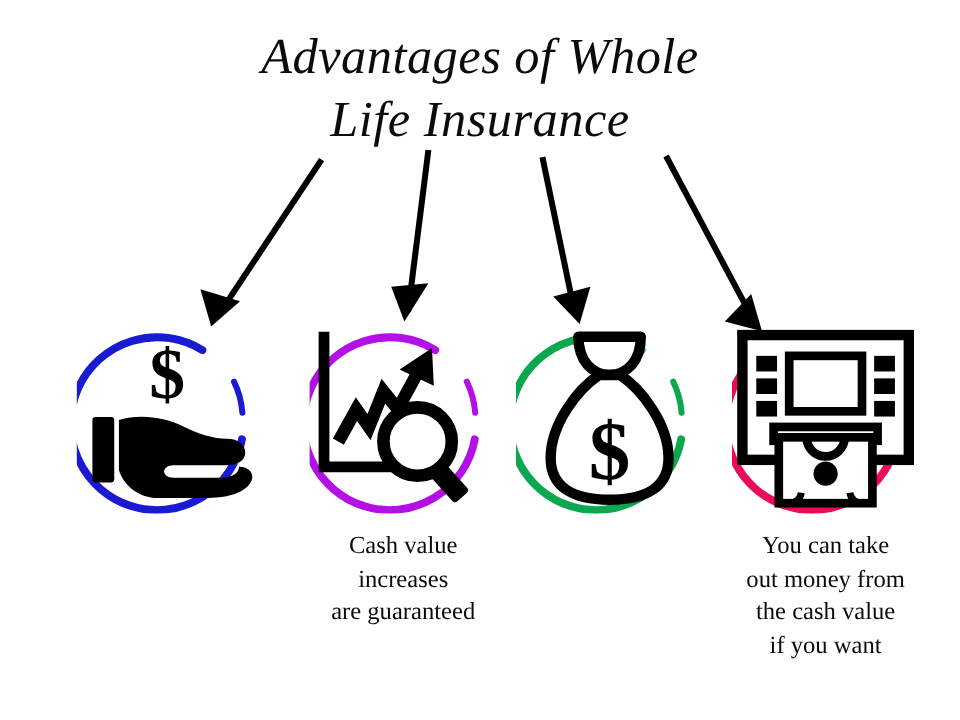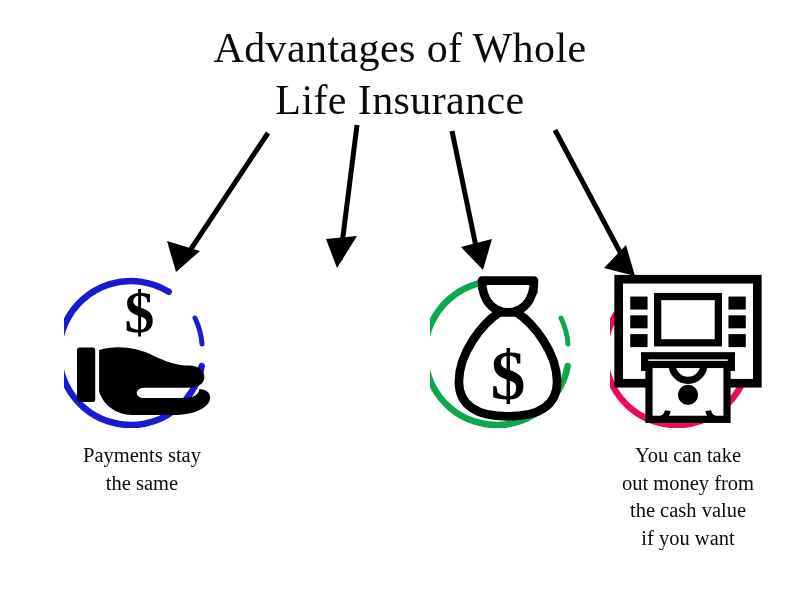--- a/index.html
+++ b/index.html
@@ -24,20 +24,21 @@
     left: 0;
     top: 22px;
     width: 800px;
     text-align: center;
     font-size: 42px;
     line-height: 1.24;
     font-weight: 400;
     letter-spacing: 0.4px;
     color: #0b0b0b;
     white-space: pre-line;
+    font-style: italic;
   }
   
   #arrows {
     position: absolute;
     left: 0;
     top: 0;
     width: 800px;
     height: 600px;
     pointer-events: none;
   }
@@ -134,24 +135,45 @@
 
           <path d="M27 54 C40 50 56 52 68 58 C78 63 88 66 96 66
                    C104 66 108 70 108 75 C108 80 103 83 95 83
                    L62 83 C58 83 56 85 56 87 C56 89 58 91 62 91
                    L92 91 C100 91 104 88 104 84
                    C110 84 114 88 112 93 C109 100 98 104 84 104
                    L52 104 C40 104 30 96 27 86 Z" fill="#000000"></path>
         </svg>
       </div>
     </div>
-    <div class="caption cap-1">Payments stay
-the same</div>
-  </div>
-
+  </div>
+
+  <div class="column col-2">
+    <div class="ring-wrap">
+      <svg viewBox="0 0 156 156" xmlns="http://www.w3.org/2000/svg">
+        <path d="M118 28 A 72 72 0 1 0 132 108" fill="none" stroke="#b310e8" stroke-width="6.5" stroke-linecap="round" transform="rotate(-14 78 78)"></path>
+        <path d="M131 46 A 72 72 0 0 1 138 72" fill="none" stroke="#b310e8" stroke-width="5" stroke-linecap="round"></path>
+      </svg>
+      <div class="glyph">
+        <svg width="104" height="100" viewBox="0 0 104 100" xmlns="http://www.w3.org/2000/svg">
+
+          <path d="M8 4 L8 76 L66 76" fill="none" stroke="#000000" stroke-width="6" stroke-linecap="square"></path>
+
+          <path d="M16 62 L26 44 L33 54 L41 34 L49 44 L62 20" fill="none" stroke="#000000" stroke-width="7" stroke-linejoin="miter"></path>
+          <polygon points="68,10 69,31 50,22" fill="#000000"></polygon>
+
+          <circle cx="60" cy="62" r="19" fill="#ffffff" stroke="#000000" stroke-width="7"></circle>
+          <rect x="72" y="74" width="11" height="22" rx="2" fill="#000000" transform="rotate(-42 77 85)"></rect>
+        </svg>
+      </div>
+    </div>
+    <div class="caption cap-2">Cash value
+increases
+are guaranteed</div>
+  </div>
 
   <div class="column col-3">
     <div class="ring-wrap">
       <svg viewBox="0 0 156 156" xmlns="http://www.w3.org/2000/svg">
         <path d="M118 28 A 72 72 0 1 0 132 108" fill="none" stroke="#0ca84f" stroke-width="6.5" stroke-linecap="round" transform="rotate(-14 78 78)"></path>
         <path d="M131 46 A 72 72 0 0 1 138 72" fill="none" stroke="#0ca84f" stroke-width="5" stroke-linecap="round"></path>
       </svg>
       <div class="glyph">
         <svg width="96" height="108" viewBox="0 0 96 108" xmlns="http://www.w3.org/2000/svg">
 

